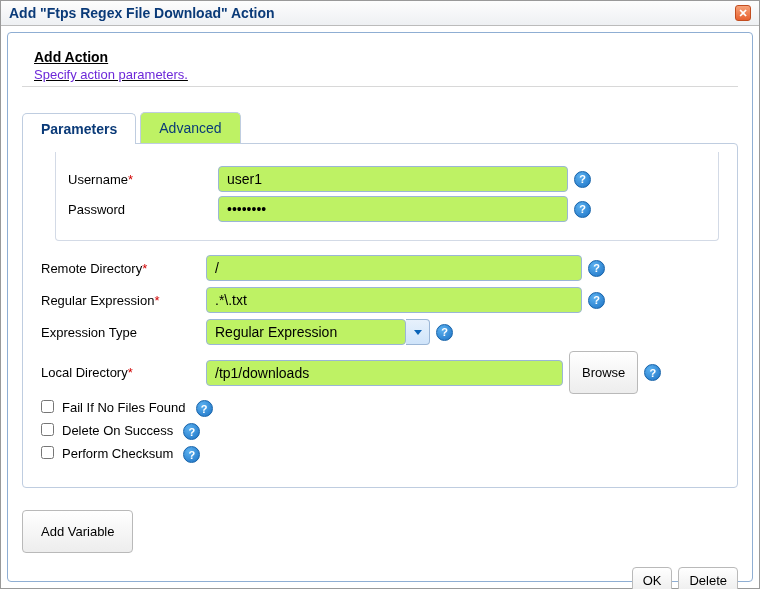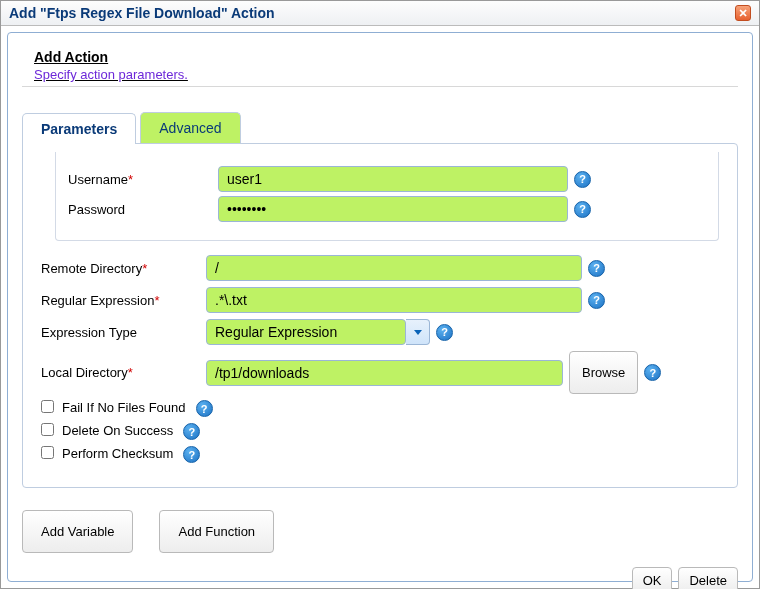--- a/index.html
+++ b/index.html
@@ -330,21 +330,20 @@
             <input type="checkbox" style="">
             <span>Perform Checksum</span>
             <div class="help-icon">?</div>
           </div>
 
         </div>
       </div>
 
       <div class="bottom-btns">
         <button class="btn">Add Variable</button>
-        <button class="btn">Add Function</button>
       </div>
 
       <div class="footer-btns">
         <button class="btn">OK</button>
         <button class="btn">Delete</button>
       </div>
 
     </div>
   </div>
 </div>

